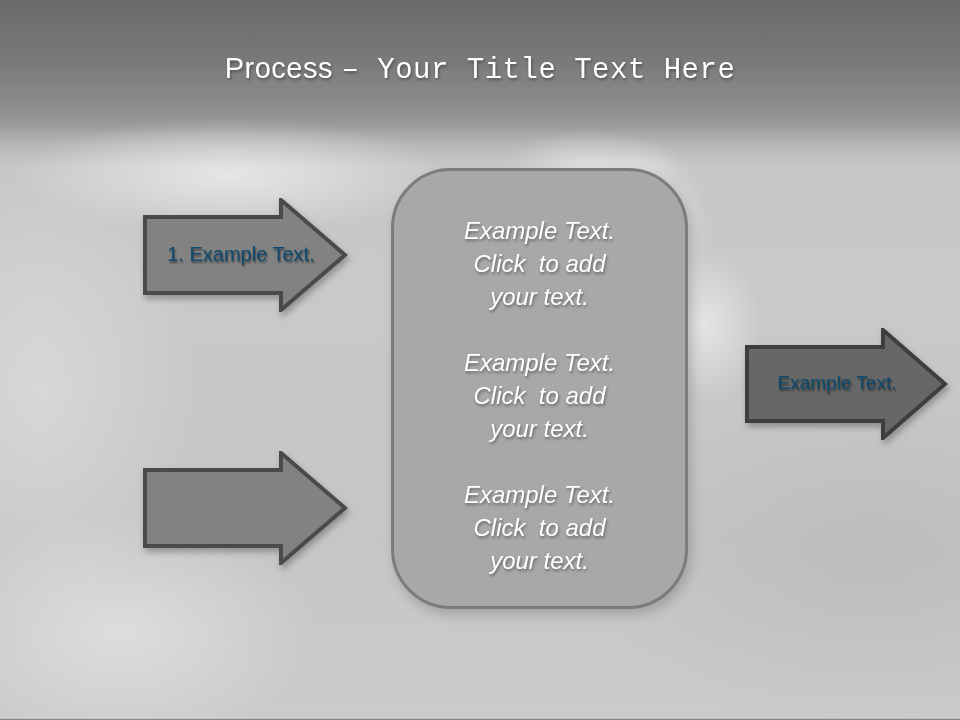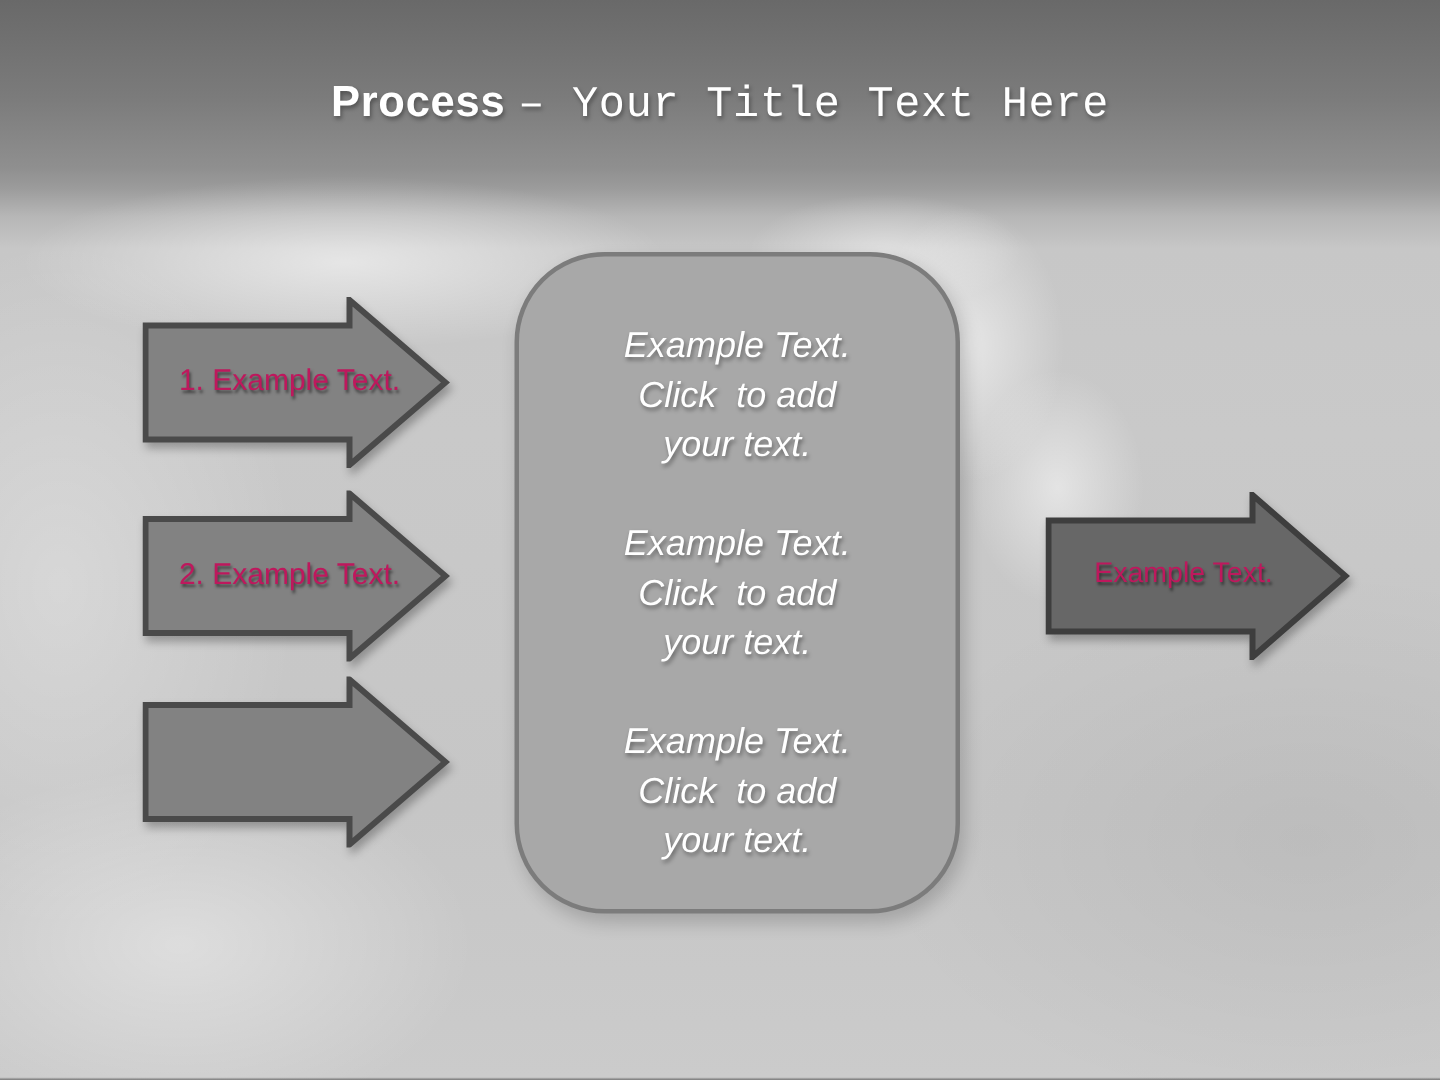--- a/index.html
+++ b/index.html
@@ -27,28 +27,28 @@
       radial-gradient(ellipse 420px 260px at 870px 560px, rgba(0,0,0,0.05) 0%, rgba(0,0,0,0) 70%),
       linear-gradient(180deg,
         #696969 0%, #7b7b7b 9%, #8f8f8f 15.5%, #9b9b9b 17.4%,
         #b6b6b6 20%, #c7c7c7 23%, #c9c9c9 40%, #c6c6c6 75%, #cbcbcb 99.7%, #a8a8a8 100%);
   }
   .title{
     position:absolute;top:52px;left:0;width:960px;z-index:2;
     text-align:center;color:#ffffff;font-size:29px;letter-spacing:0.5px;
     text-shadow:1px 2px 3px rgba(0,0,0,0.35);
   }
-  .title .bold{font-weight:700;}
+  .title .bold{font-weight:400;}
   .title .rest{font-weight:400;font-family:Liberation Mono, monospace;}
 
-  .shape{position:absolute;z-index:1;}
+  .shape{position:absolute;z-index:1;margin-left:48px;}
   .arrow-svg{display:block;filter:drop-shadow(2px 4px 3px rgba(0,0,0,0.28));}
   .arrow-label{
     position:absolute;display:flex;align-items:center;justify-content:center;
-    color:#be185d;text-shadow:1px 2px 2px rgba(0,0,0,0.5);
+    color:#0c4a6e;text-shadow:1px 2px 2px rgba(0,0,0,0.5);
     pointer-events:none;
   }
   .left-arrow{left:95px;width:205px;height:114px;}
   .left-arrow .arrow-label{left:8px;top:17px;width:180px;height:78px;font-size:20px;}
   .a1{top:198px;} .a2{top:327px;} .a3{top:451px;}
 
   .right-arrow{left:697px;top:328px;width:203px;height:112px;}
   .right-arrow .arrow-label{left:8px;top:16px;width:168px;height:78px;font-size:19px;}
 
   .center-panel{
@@ -86,26 +86,20 @@
     <span class="rest">– Your Title Text Here</span>
   </div>
 
   <div class="shape left-arrow a1">
     <svg class="arrow-svg" width="205" height="114" viewBox="0 0 205 114">
       <polygon points="2,19 138,19 138,2 202,57 138,112 138,95 2,95" stroke="#4a4a4a" stroke-width="4" stroke-linejoin="miter" fill="#828282"></polygon>
     </svg>
     <div class="arrow-label">1. Example Text.</div>
   </div>
 
-  <div class="shape left-arrow a2">
-    <svg class="arrow-svg" width="205" height="114" viewBox="0 0 205 114">
-      <polygon points="2,19 138,19 138,2 202,57 138,112 138,95 2,95" stroke="#4a4a4a" stroke-width="4" stroke-linejoin="miter" fill="#828282"></polygon>
-    </svg>
-    <div class="arrow-label">2. Example Text.</div>
-  </div>
 
   <div class="shape left-arrow a3">
     <svg class="arrow-svg" width="205" height="114" viewBox="0 0 205 114">
       <polygon points="2,19 138,19 138,2 202,57 138,112 138,95 2,95" stroke="#4a4a4a" stroke-width="4" stroke-linejoin="miter" fill="#828282"></polygon>
     </svg>
   </div>
 
   <div class="shape center-panel">
     <p class="panel-block">
       <span class="panel-line" style="display:block">Example Text.</span>

